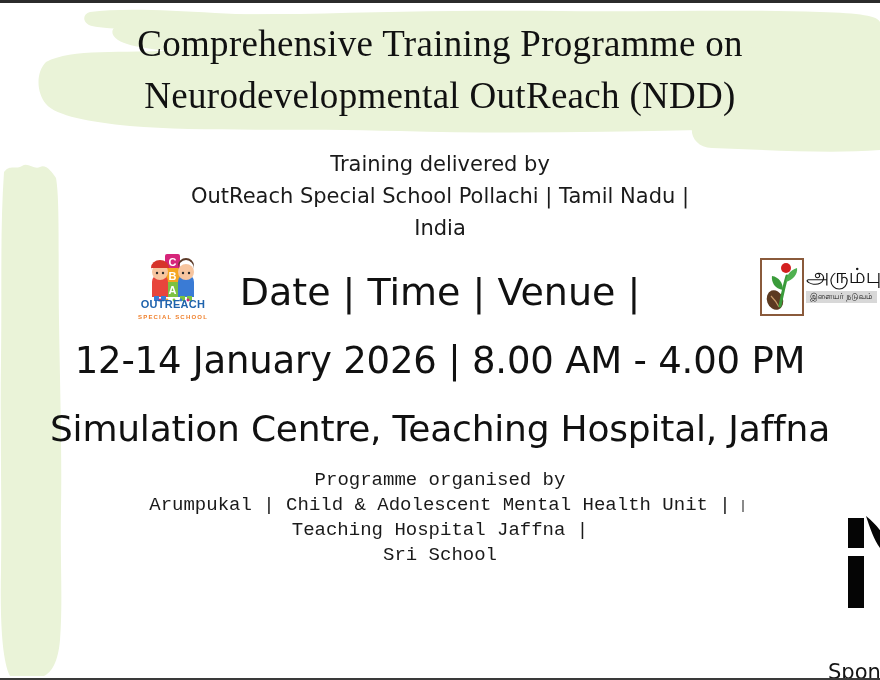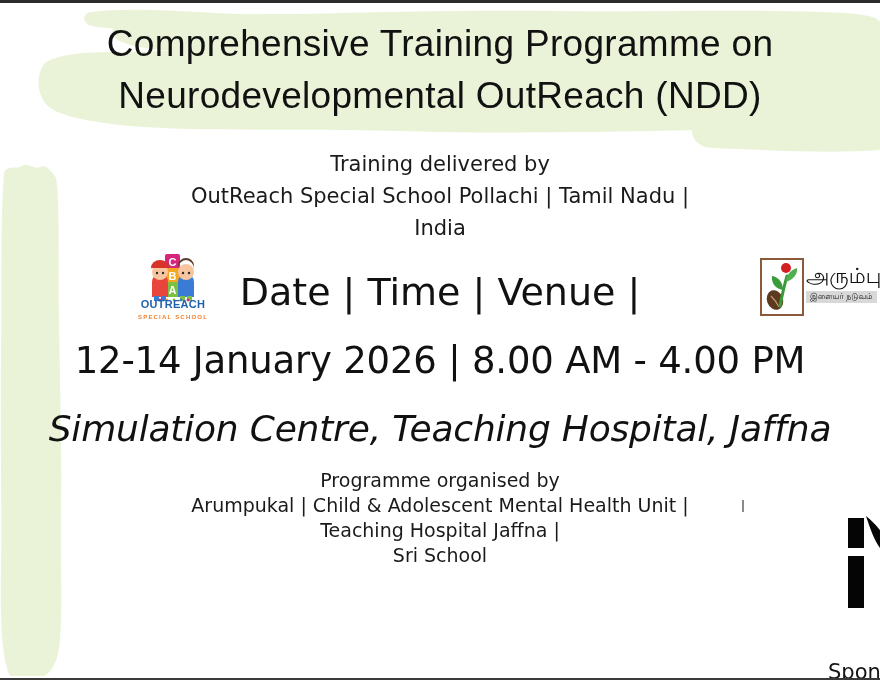--- a/index.html
+++ b/index.html
@@ -49,21 +49,21 @@
   
   .title-block {
     position: absolute;
     top: 18px;
     left: 0;
     width: 880px;
     text-align: center;
     z-index: 12;
   }
   .title-line {
-    font-family: Liberation Sans, sans-serif;
+    font-family: Liberation Serif, serif;
     font-size: 37px;
     line-height: 52px;
     color: #111111;
     letter-spacing: 0.3px;
     white-space: nowrap;
   }
 
   
   .delivered-block {
     position: absolute;
@@ -111,31 +111,31 @@
     position: absolute;
     top: 404px;
     left: 0;
     width: 880px;
     text-align: center;
     font-size: 36px;
     line-height: 50px;
     color: #111111;
     z-index: 12;
     letter-spacing: -0.2px;
-    font-style: italic;
   }
 
   
   .organiser-block {
     position: absolute;
     top: 468px;
     left: 0;
     width: 880px;
     text-align: center;
     z-index: 12;
+    font-family: Liberation Mono, monospace;
   }
   .organiser-line {
     font-size: 19px;
     line-height: 25px;
     color: #1a1a1a;
   }
 
   
   .outreach-logo {
     position: absolute;

